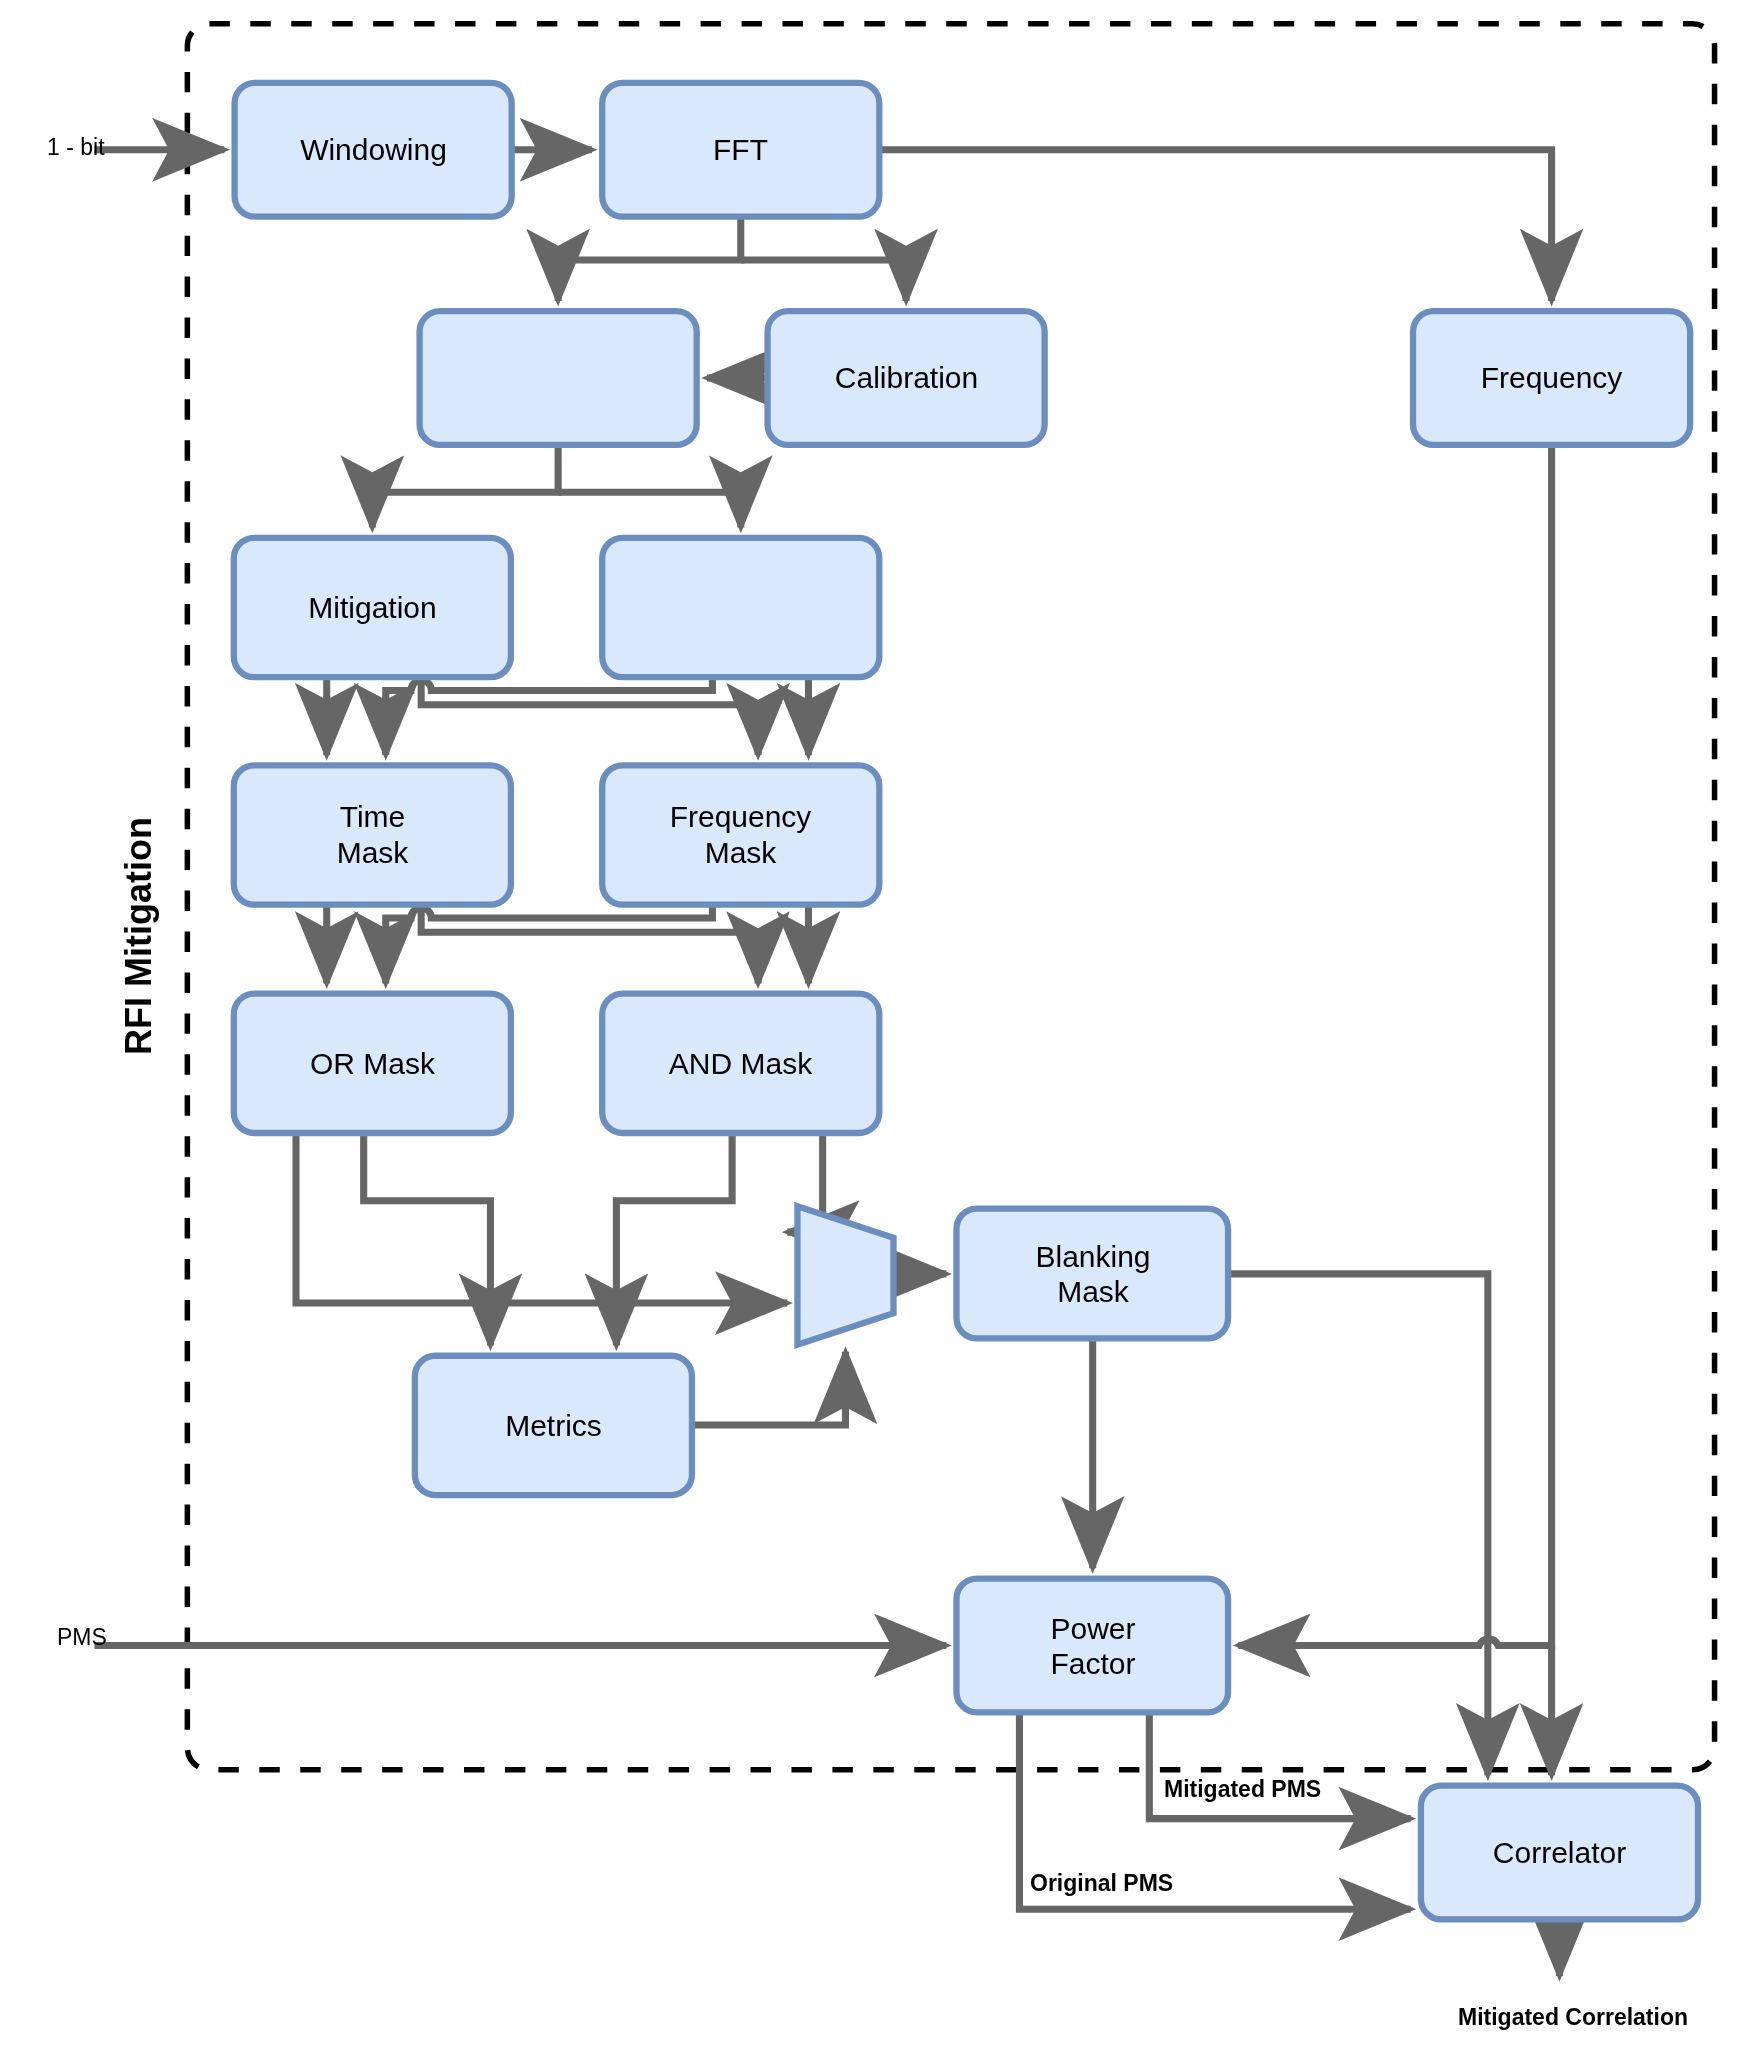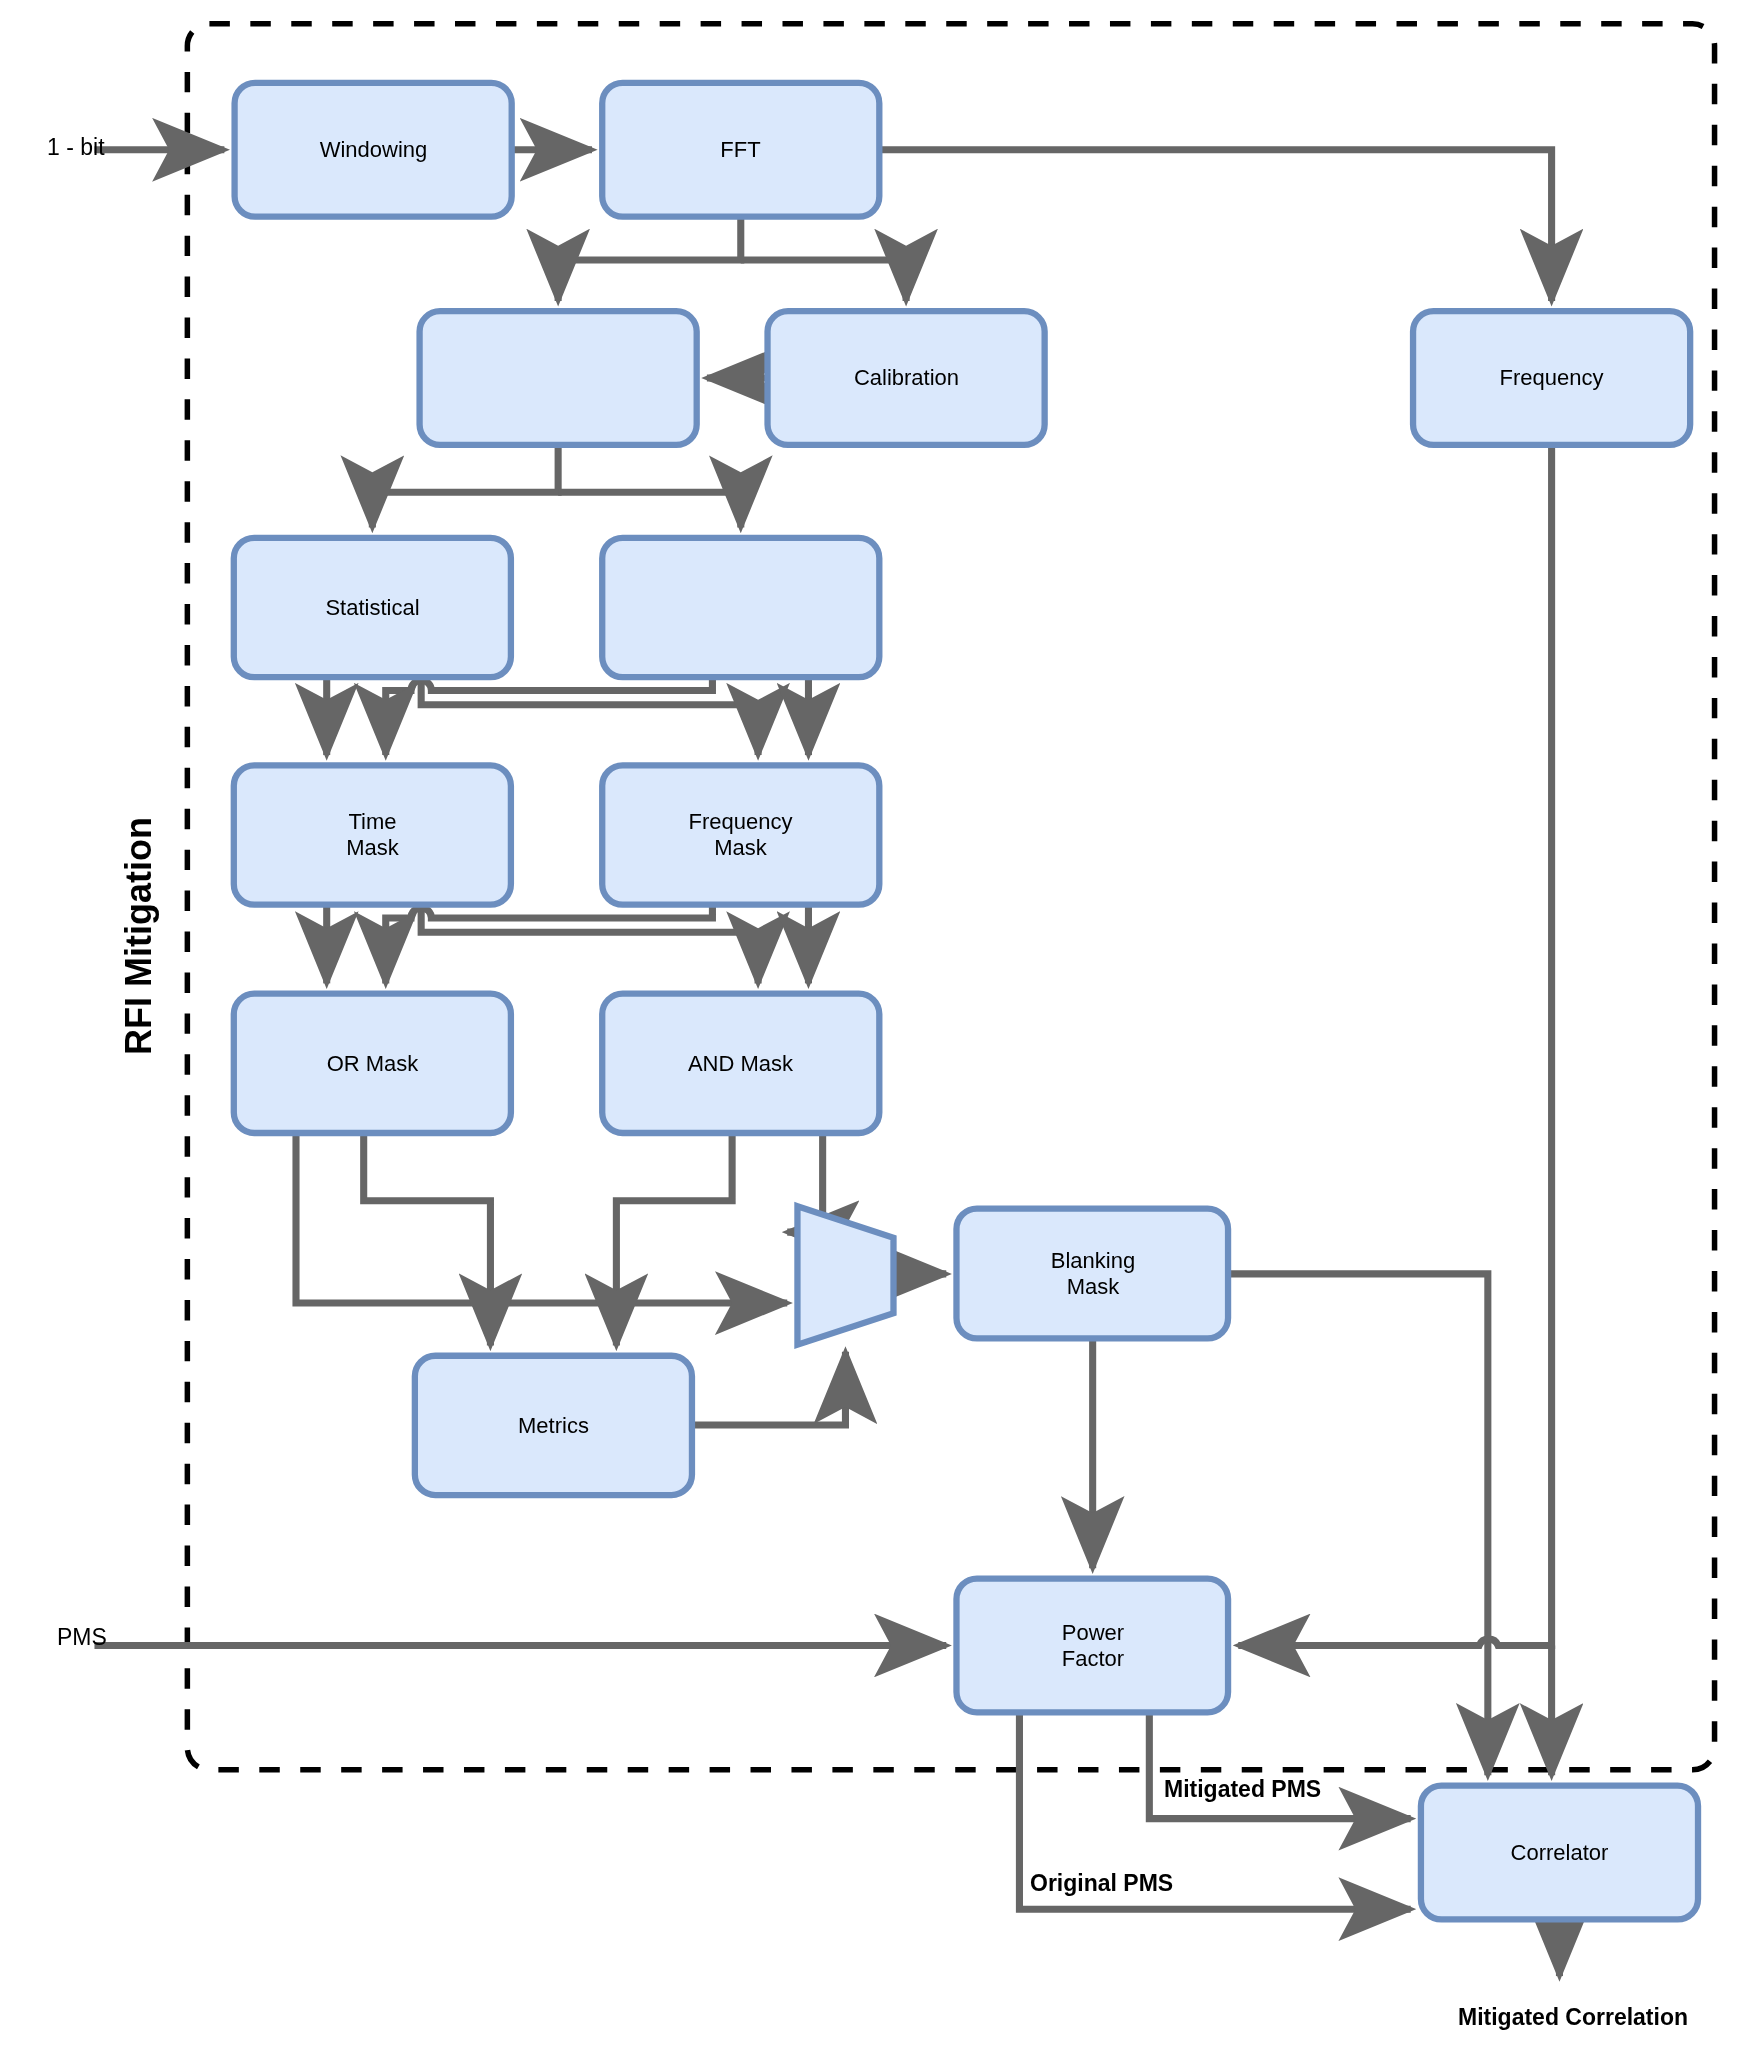--- a/index.html
+++ b/index.html
@@ -1,21 +1,21 @@
 <!DOCTYPE html>
 <html style="font-size:12.6px"><head>
 <meta charset="utf-8">
 <style>
   html,body{margin:0;padding:0;background:#ffffff;}
   body{font-family:"Liberation Sans",sans-serif;}
   #stage{position:relative;width:1761px;height:2066px;background:#ffffff;overflow:hidden;}
   #stage svg{position:absolute;left:0;top:0;width:1761px;height:2066px;}
   .nodelabel{
     position:absolute;display:flex;align-items:center;justify-content:center;
-    text-align:center;color:#000000;font-size:22px;line-height:1.18;
+    text-align:center;color:#000000;font-size:30px;line-height:1.18;
     font-family:"Liberation Sans",sans-serif;pointer-events:none;white-space:pre-line;
   }
   .freelabel{
     position:absolute;color:#000000;font-size:23px;
     font-family:"Liberation Sans",sans-serif;white-space:nowrap;
   }
   .freelabel.bold{font-weight:bold;}
   .vlabel{
     position:absolute;color:#000000;font-size:36px;font-weight:bold;
     font-family:"Liberation Sans",sans-serif;white-space:nowrap;
@@ -114,21 +114,21 @@
       <rect x="527" y="1722" width="352" height="177" rx="26" ry="26"></rect>
       <rect x="1215" y="2005" width="345" height="170" rx="26" ry="26"></rect>
       <rect x="1805" y="2268" width="352" height="170" rx="26" ry="26"></rect>
     </g>
   </svg>
 
   <div class="nodelabel" style="left:235px;top:83px;width:277px;height:134px;">Windowing</div>
   <div class="nodelabel" style="left:602px;top:83px;width:277px;height:134px;">FFT</div>
   <div class="nodelabel" style="left:1413px;top:311px;width:277px;height:134px;">Frequency</div>
   <div class="nodelabel" style="left:768px;top:311px;width:277px;height:134px;">Calibration</div>
-  <div class="nodelabel" style="left:234px;top:538px;width:277px;height:139px;">Statistical</div>
+  <div class="nodelabel" style="left:234px;top:538px;width:277px;height:139px;">Mitigation</div>
   <div class="nodelabel" style="left:234px;top:765px;width:277px;height:139px;">Time
 Mask</div>
   <div class="nodelabel" style="left:602px;top:765px;width:277px;height:139px;">Frequency
 Mask</div>
   <div class="nodelabel" style="left:234px;top:994px;width:277px;height:139px;">OR Mask</div>
   <div class="nodelabel" style="left:602px;top:994px;width:277px;height:139px;">AND Mask</div>
   <div class="nodelabel" style="left:957px;top:1209px;width:272px;height:130px;">Blanking
 Mask</div>
   <div class="nodelabel" style="left:415px;top:1356px;width:277px;height:139px;">Metrics</div>
   <div class="nodelabel" style="left:957px;top:1579px;width:272px;height:134px;">Power

